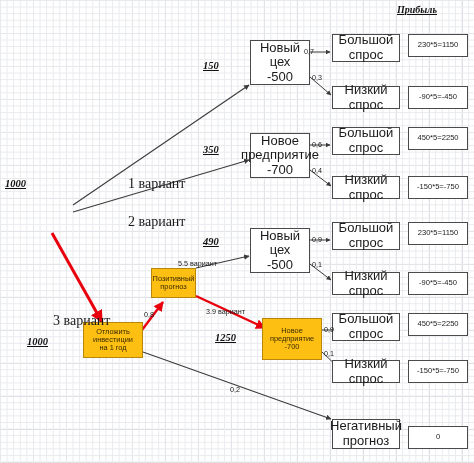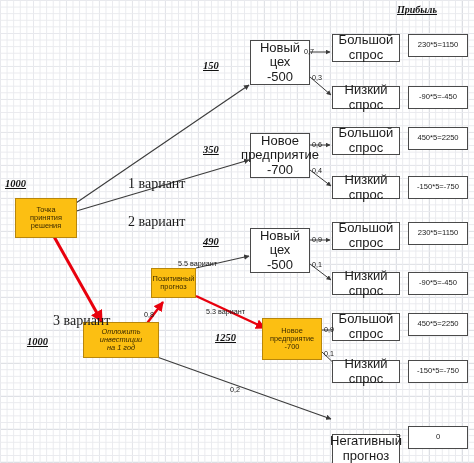--- a/index.html
+++ b/index.html
@@ -138,25 +138,22 @@
 
   <div class="header-label" style="left:397px; top:4px;">Прибыль</div>
 
   <div class="vlabel" style="left:5px; top:178px;">1000</div>
   <div class="vlabel" style="left:203px; top:60px;">150</div>
   <div class="vlabel" style="left:203px; top:144px;">350</div>
   <div class="vlabel" style="left:203px; top:236px;">490</div>
   <div class="vlabel" style="left:27px; top:336px;">1000</div>
   <div class="vlabel" style="left:215px; top:332px;">1250</div>
 
-  <div class="node orange" style="left:15px; top:198px; width:62px; height:40px;">Точка
-принятия
-решения</div>
-
-  <div class="node orange" style="left:83px; top:322px; width:76px; height:36px;font-style:italic;">Отложить
+
+  <div class="node orange" style="left:83px; top:322px; width:60px; height:36px;">Отложить
 инвестиции
 на 1 год</div>
 
   <div class="node orange" style="left:151px; top:268px; width:45px; height:30px;text-align:center;">Позитивный
 прогноз</div>
 
   <div class="node plain" style="left:250px; top:40px; width:60px; height:45px;">Новый цех
 -500</div>
 
   <div class="node plain" style="left:250px; top:133px; width:60px; height:45px;">Новое
@@ -191,29 +188,29 @@
   <div class="node plain" style="left:332px; top:272px; width:68px; height:23px;">Низкий спрос</div>
   <div class="node value" style="left:408px; top:272px; width:60px; height:23px;">-90*5=-450</div>
 
   <div class="node plain" style="left:332px; top:313px; width:68px; height:28px;">Большой
 спрос</div>
   <div class="node value" style="left:408px; top:313px; width:60px; height:23px;">450*5=2250</div>
 
   <div class="node plain" style="left:332px; top:360px; width:68px; height:23px;">Низкий спрос</div>
   <div class="node value" style="left:408px; top:360px; width:60px; height:23px;">-150*5=-750</div>
 
-  <div class="node plain" style="left:332px; top:419px; width:68px; height:30px;margin-top:15px;">Негативный
+  <div class="node plain" style="left:332px; top:419px; width:68px; height:30px;">Негативный
 прогноз</div>
   <div class="node value" style="left:408px; top:426px; width:60px; height:23px;">0</div>
 
   <div class="elabel serifed" style="left:128px; top:140px;">1 вариант</div>
   <div class="elabel serifed" style="left:128px; top:178px;">2 вариант</div>
   <div class="elabel serifed" style="left:53px; top:277px;">3 вариант</div>
   <div class="elabel" style="left:178px; top:259px;">5.5 вариант</div>
-  <div class="elabel" style="left:206px; top:307px;">5.3 вариант</div>
+  <div class="elabel" style="left:206px; top:307px;">3.9 вариант</div>
 
   <div class="elabel" style="left:144px; top:310px;">0,8</div>
   <div class="elabel" style="left:230px; top:385px;">0,2</div>
 
   <div class="elabel" style="left:304px; top:47px;">0,7</div>
   <div class="elabel" style="left:312px; top:73px;">0,3</div>
 
   <div class="elabel" style="left:312px; top:140px;">0,6</div>
   <div class="elabel" style="left:312px; top:166px;">0,4</div>
 

